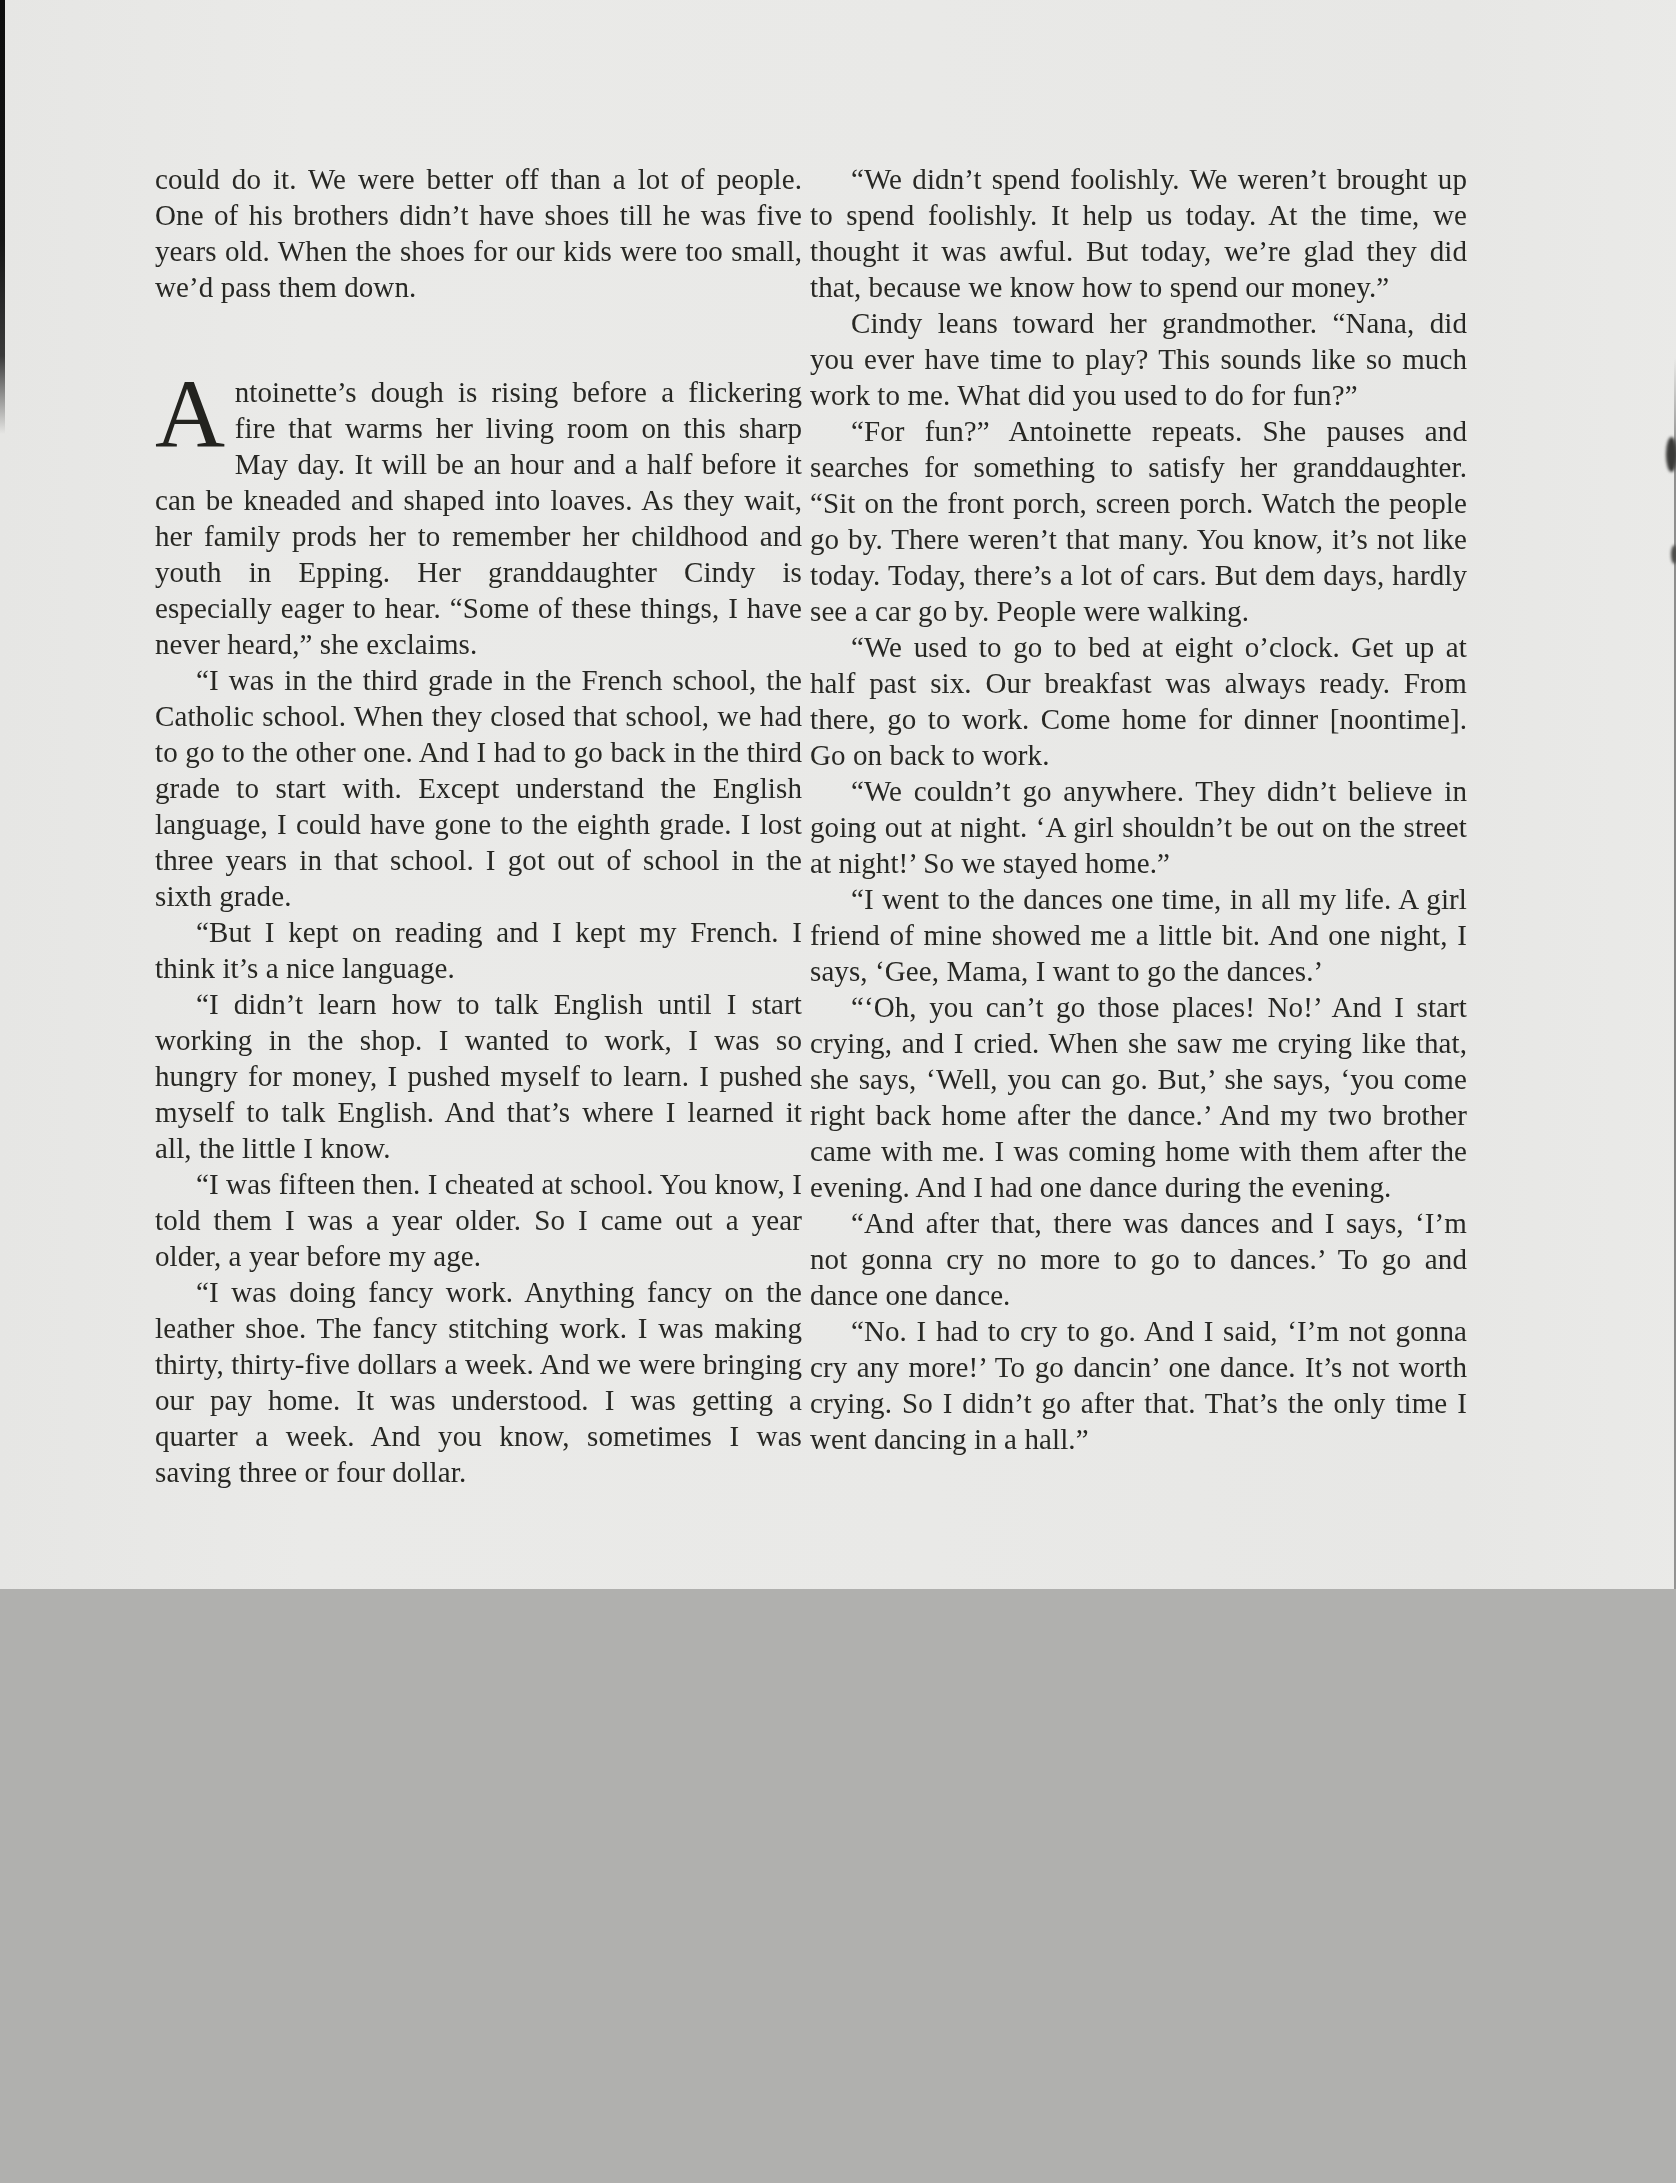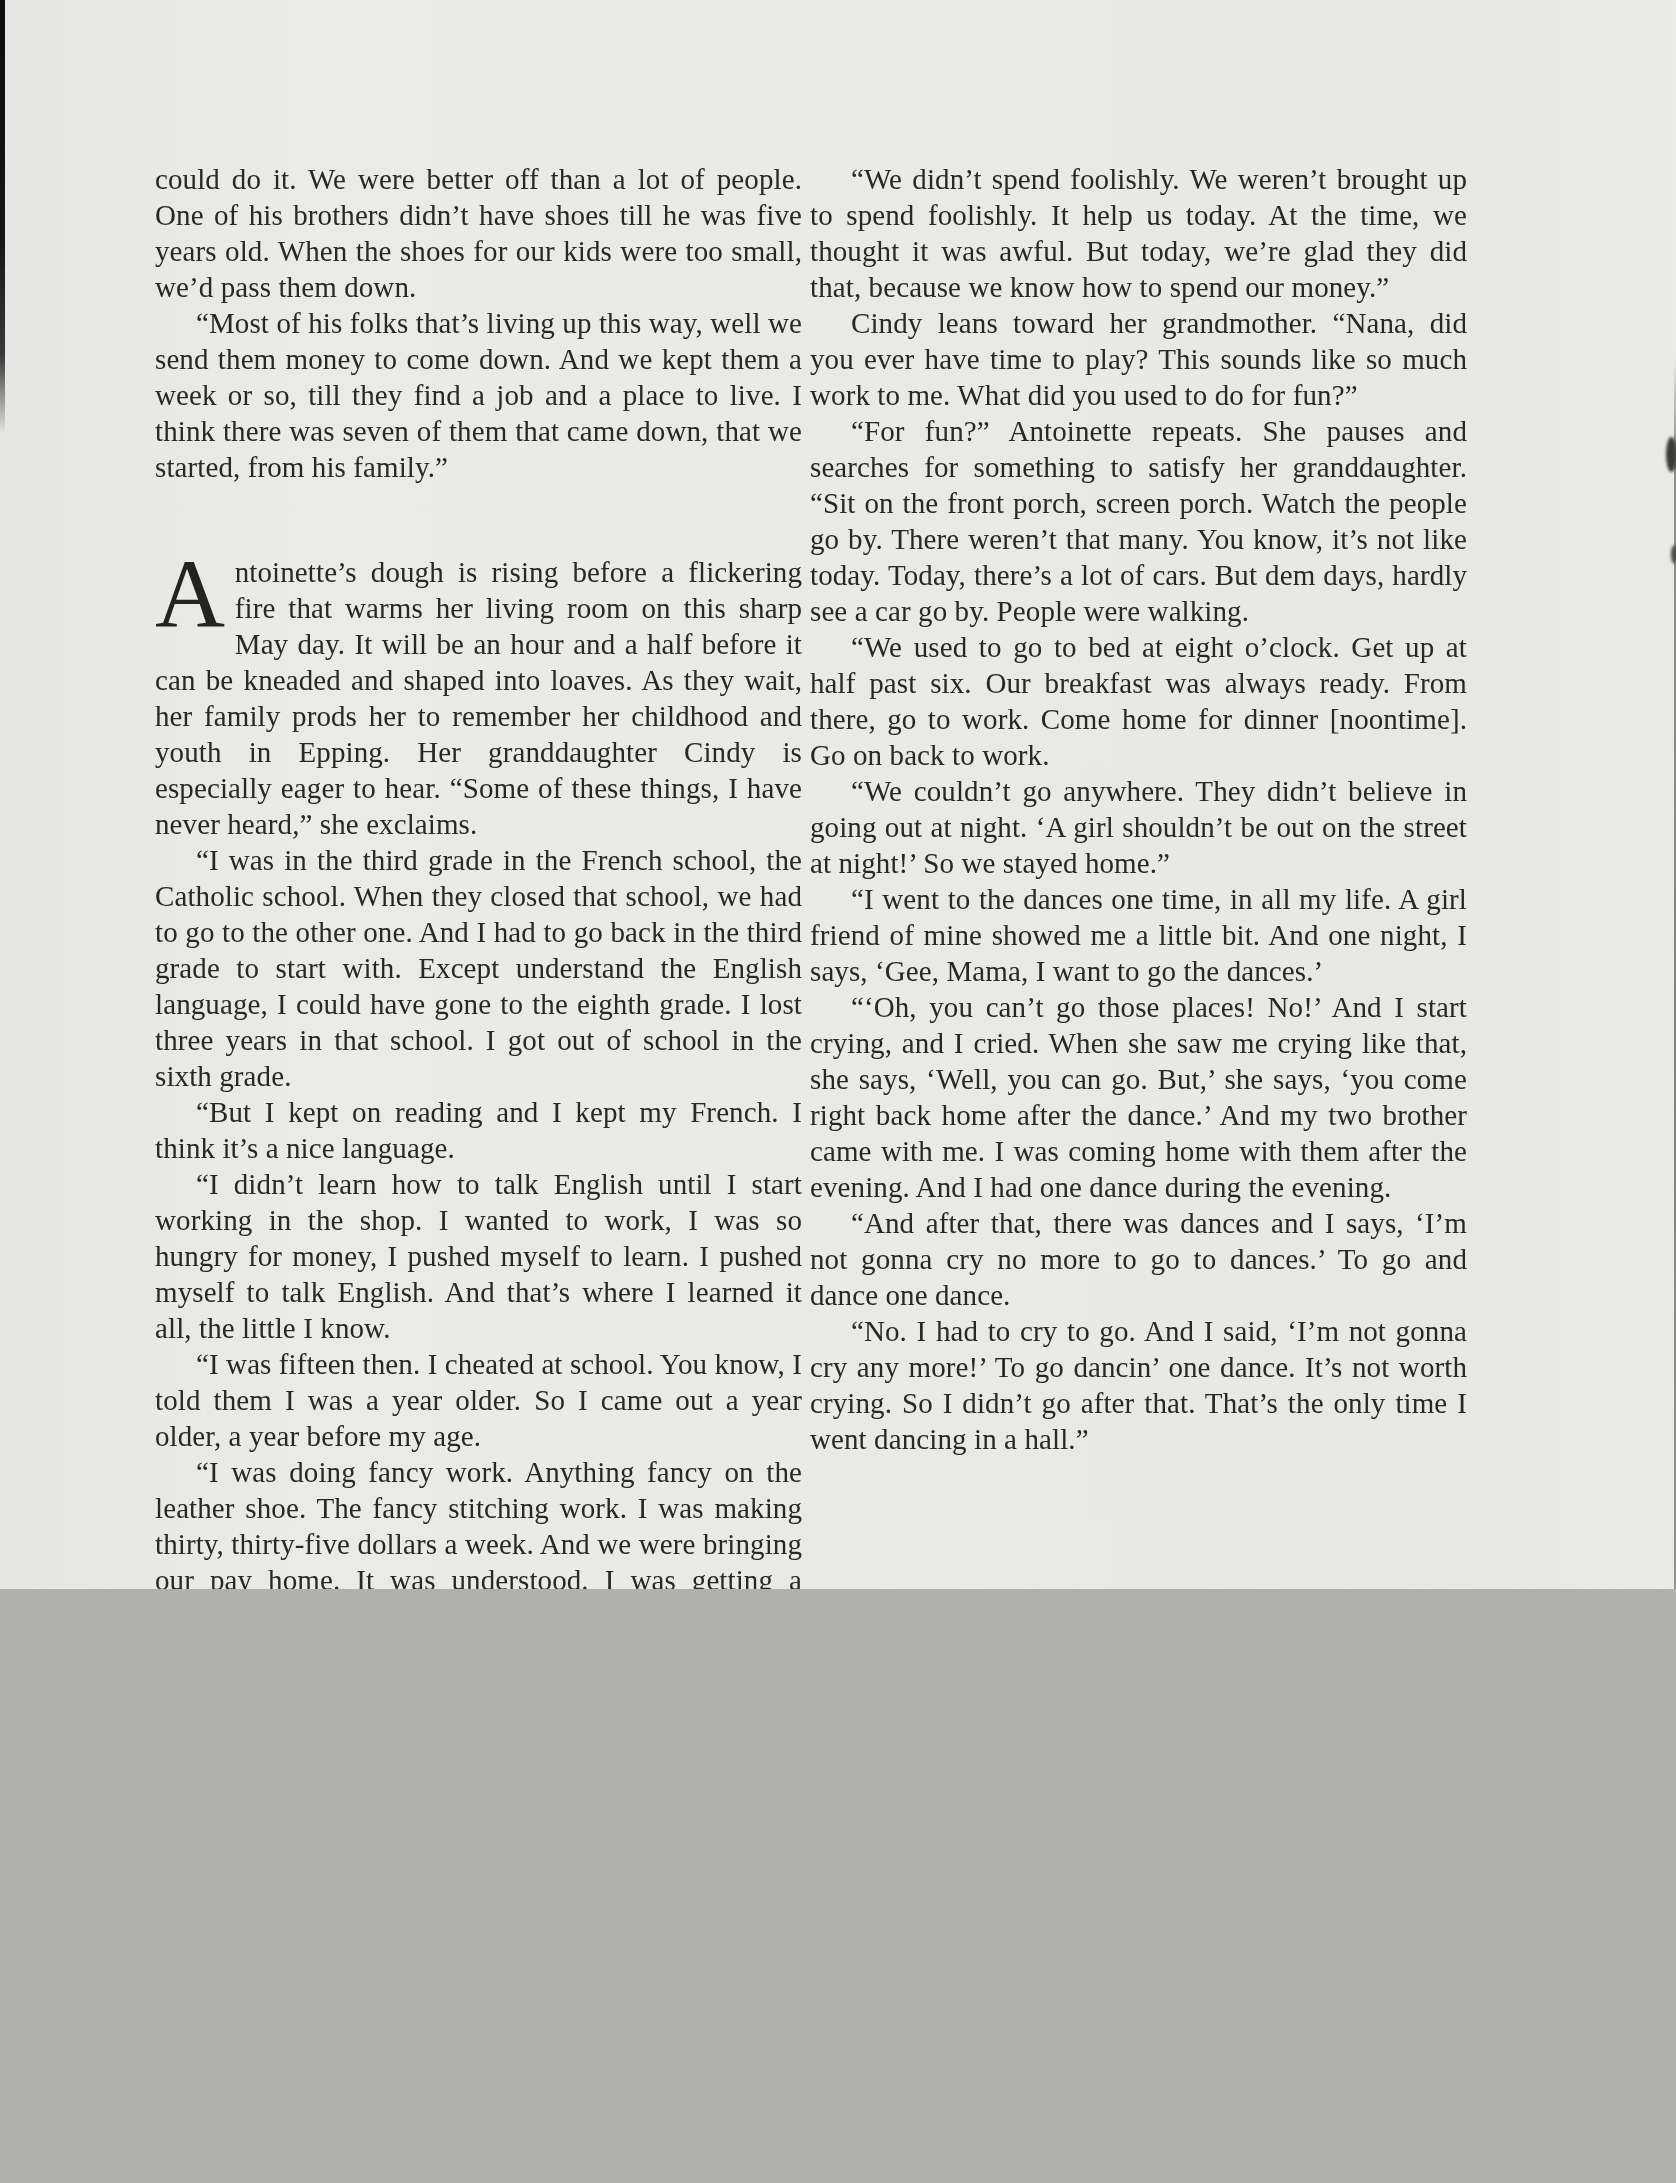--- a/index.html
+++ b/index.html
@@ -63,21 +63,20 @@
 
 <div class="page">
   <div class="edge-left"></div>
   <div class="edge-right-line"></div>
   <div class="blob blob-1"></div>
   <div class="blob blob-2"></div>
   <div class="blob blob-3"></div>
 
   <div class="column col-left">
       <p class="no-indent">could do it. We were better off than a lot of people. One of his brothers didn’t have shoes till he was five years old. When the shoes for our kids were too small, we’d pass them down.</p>
-      <p>“Most of his folks that’s living up this way, well we send them money to come down. And we kept them a week or so, till they find a job and a place to live. I think there was seven of them that came down, that we started, from his family.”</p>
       <p class="no-indent section-start"><span class="dropcap">A</span>ntoinette’s dough is rising before a flickering fire that warms her living room on this sharp May day. It will be an hour and a half before it can be kneaded and shaped into loaves. As they wait, her family prods her to remember her childhood and youth in Epping. Her granddaughter Cindy is especially eager to hear. “Some of these things, I have never heard,” she exclaims.</p>
       <p>“I was in the third grade in the French school, the Catholic school. When they closed that school, we had to go to the other one. And I had to go back in the third grade to start with. Except understand the English language, I could have gone to the eighth grade. I lost three years in that school. I got out of school in the sixth grade.</p>
       <p>“But I kept on reading and I kept my French. I think it’s a nice language.</p>
       <p>“I didn’t learn how to talk English until I start working in the shop. I wanted to work, I was so hungry for money, I pushed myself to learn. I pushed myself to talk English. And that’s where I learned it all, the little I know.</p>
       <p>“I was fifteen then. I cheated at school. You know, I told them I was a year older. So I came out a year older, a year before my age.</p>
       <p>“I was doing fancy work. Anything fancy on the leather shoe. The fancy stitching work. I was making thirty, thirty-five dollars a week. And we were bringing our pay home. It was understood. I was getting a quarter a week. And you know, sometimes I was saving three or four dollar.</p>
     </div>
   <div class="column col-right">
       <p>“We didn’t spend foolishly. We weren’t brought up to spend foolishly. It help us today. At the time, we thought it was awful. But today, we’re glad they did that, because we know how to spend our money.”</p>
       <p>Cindy leans toward her grandmother. “Nana, did you ever have time to play? This sounds like so much work to me. What did you used to do for fun?”</p>

